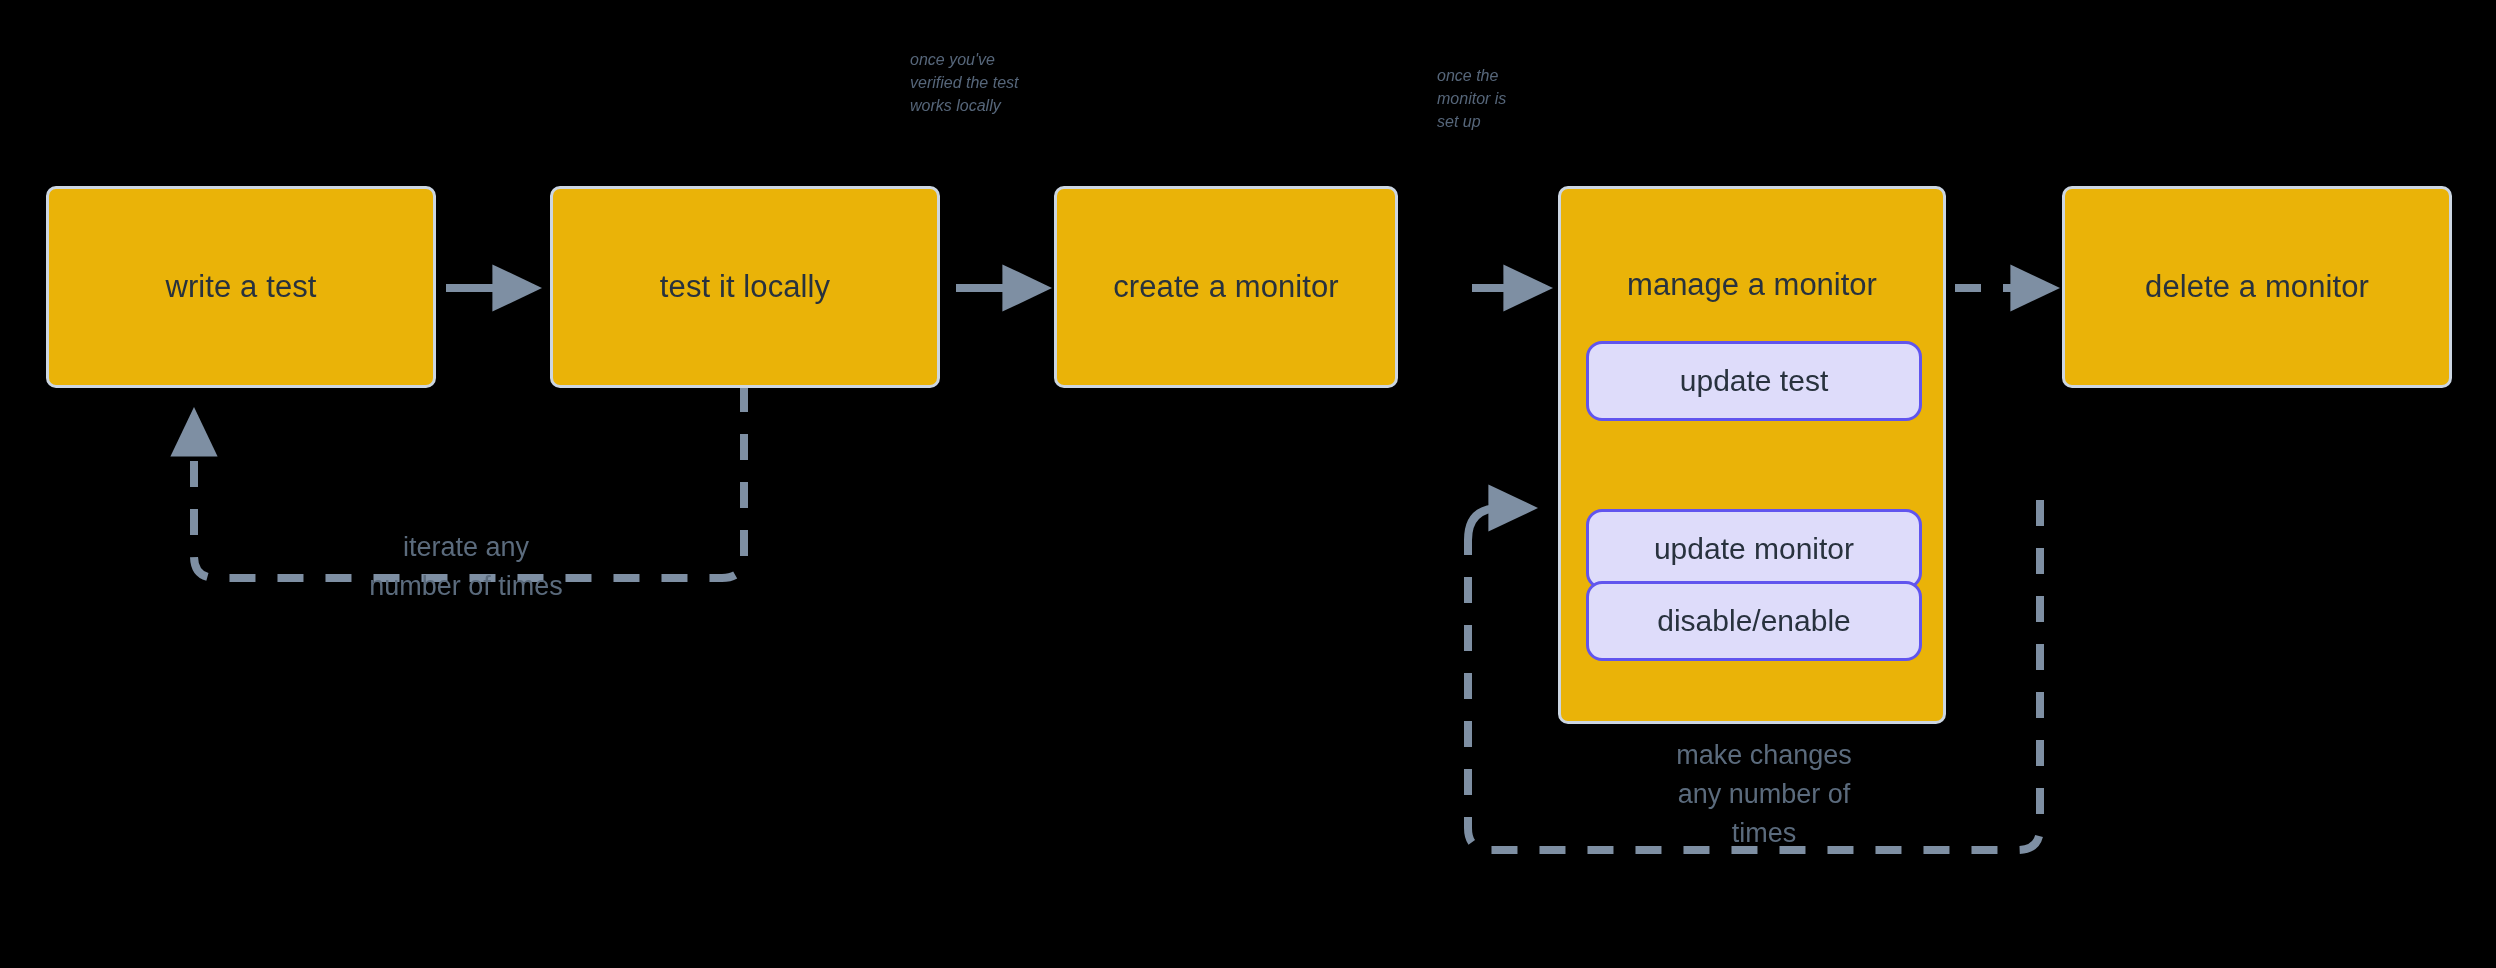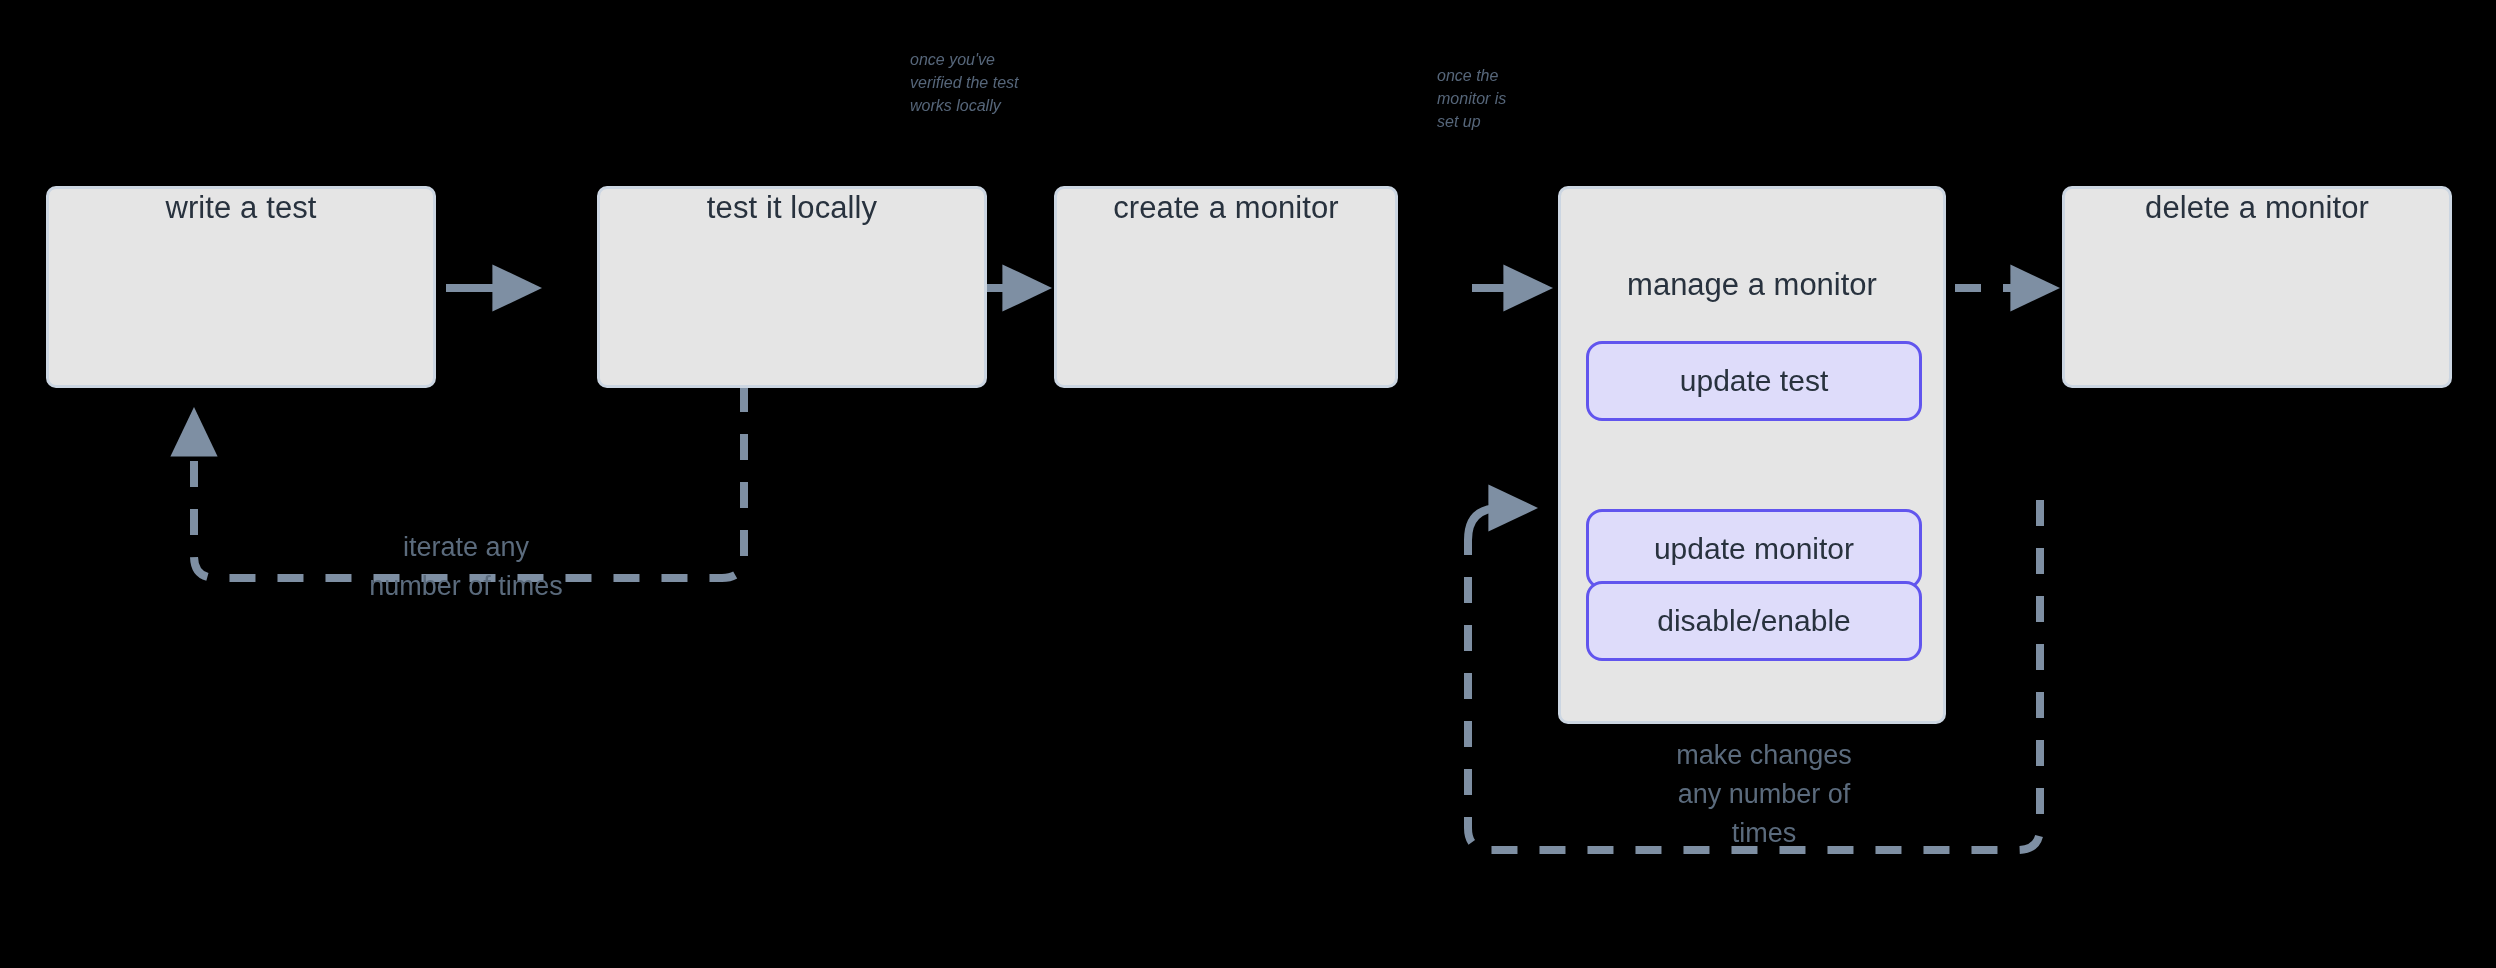--- a/index.html
+++ b/index.html
@@ -19,25 +19,25 @@
     position: absolute;
     left: 0;
     top: 0;
     width: 2496px;
     height: 968px;
     pointer-events: none;
   }
   .node {
     position: absolute;
     box-sizing: border-box;
-    background: #e5e5e5;
+    background: #eab308;
     border: 3px solid #ccd6e2;
     border-radius: 10px;
     display: flex;
-    align-items: flex-start;
+    align-items: center;
     justify-content: center;
   }
   .node-label {
     color: #28323e;
     font-size: 31px;
     line-height: 1.25;
     letter-spacing: 0.1px;
     white-space: nowrap;
   }
   .node.group {
@@ -140,21 +140,21 @@
 number of times</div>
 
   <div class="loop-label" style="left:1628px; top:736px; width:272px;">make changes
 any number of
 times</div>
 
   <div class="node" style="left:46px; top:186px; width:390px; height:202px;">
     <span class="node-label">write a test</span>
   </div>
 
-  <div class="node" style="left:550px; top:186px; width:390px; height:202px;margin-left:47px;">
+  <div class="node" style="left:550px; top:186px; width:390px; height:202px;">
     <span class="node-label">test it locally</span>
   </div>
 
   <div class="node" style="left:1054px; top:186px; width:344px; height:202px;">
     <span class="node-label">create a monitor</span>
   </div>
 
   <div class="node group" style="left:1558px; top:186px; width:388px; height:538px;padding-left:24px;">
     <div class="group-title">manage a monitor</div>
 

